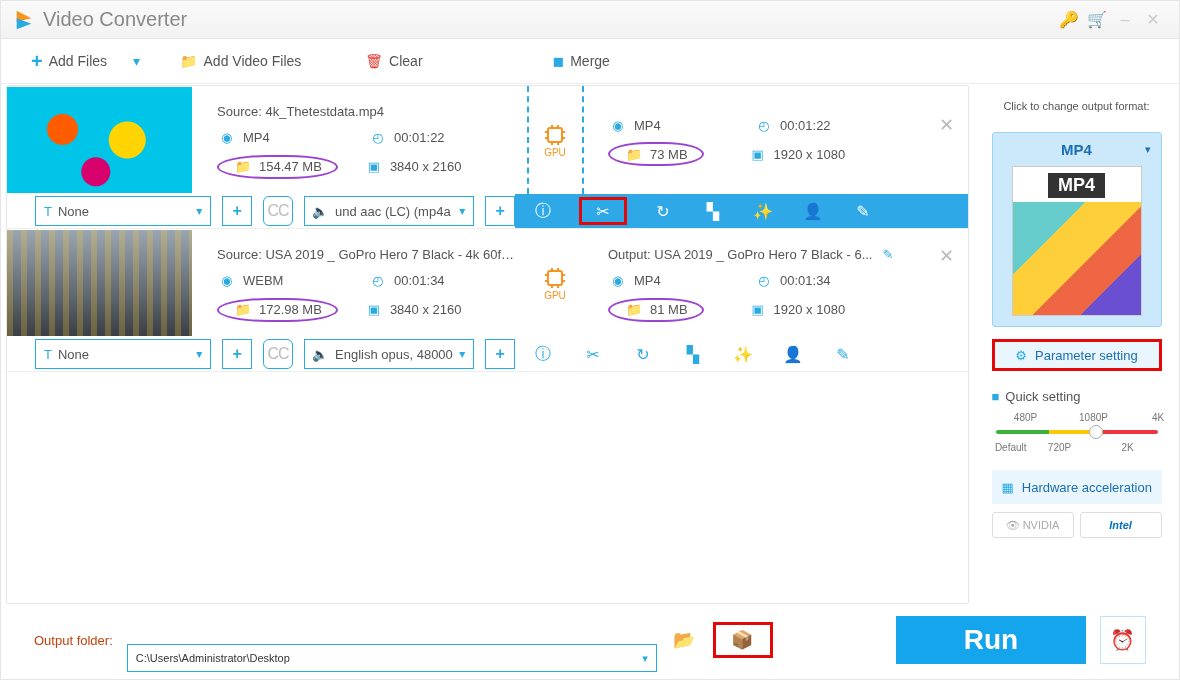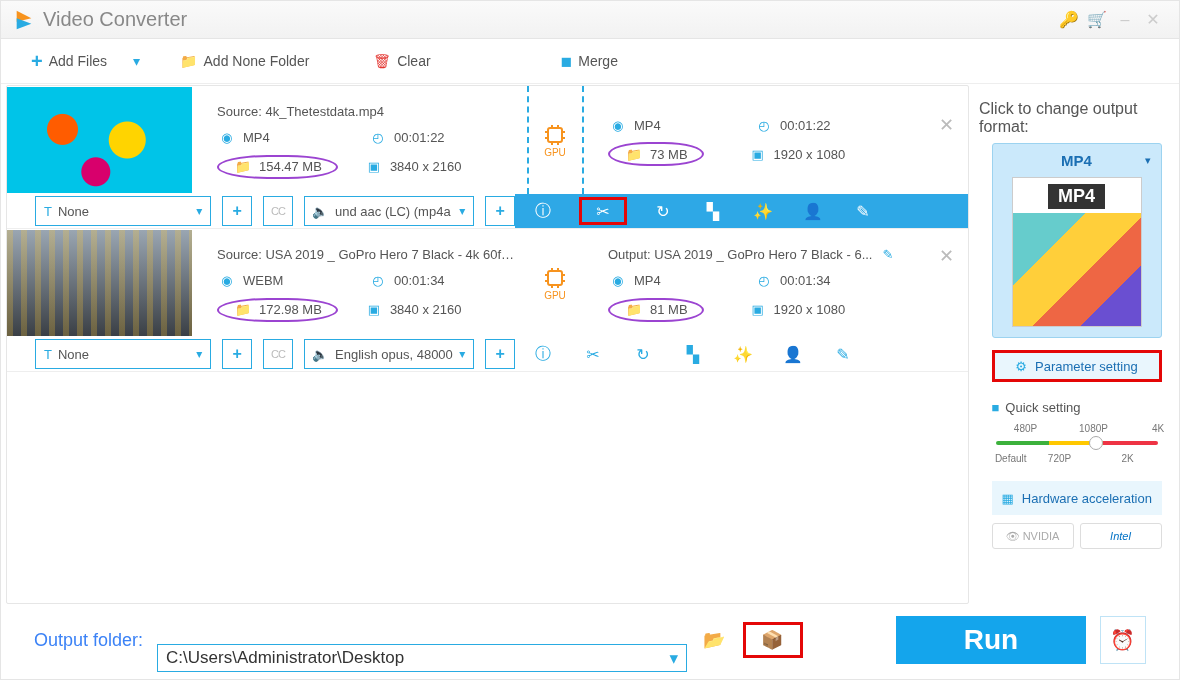--- a/index.html
+++ b/index.html
@@ -42,50 +42,50 @@
 .sep1 { left: 520px; }
 .sep2 { left: 575px; }
 
 .ctrlrow { display:flex; height:34px; align-items:stretch; }
 .subctl { display:flex; align-items:center; gap:6px; }
 .sel { border:1px solid #29abe2; background:#fff; height:30px; display:flex; align-items:center; padding:0 8px; font-size: 13px; color:#555; position:relative; }
 .sel.t { width:178px; margin-left:4px; }
 .sel.a { width:172px; }
 .caret { color:#29abe2; margin-left:auto; font-size:12px; }
 .sq { width:30px; height:30px; border:1px solid #29abe2; display:flex; align-items:center; justify-content:center; color:#29abe2; background:#fff; cursor:pointer; margin-left:5px; }
-.cc { color:#bbb; font-size:11px; letter-spacing:-1px; }
+.cc { color:#bbb; font-size:16px; letter-spacing:-1px;border-radius:6px; }
 .toolrow { flex:1; background:#2ea8e6; display:flex; align-items:center; padding-left:14px; gap:22px; }
 .tool { width:28px; height:26px; display:flex; align-items:center; justify-content:center; color:#fff; cursor:pointer; }
 .tool.boxed { border:3px solid #e40707; width:48px; height:28px; }
 .pencil { color:#29abe2; margin-left:10px; cursor:pointer; }
 
-.side-title { font-size:16px; color:#555; margin-bottom:7px; }
+.side-title { font-size:11px; color:#555; margin-bottom:20px; }
 .fmtcard { width:170px; height:195px; background:#cbe9fb; border:1px solid #9cd3f0; border-radius:3px; display:flex; flex-direction:column; align-items:center; padding-top:8px; position:relative; }
 .fmttop { color:#1b6fb3; font-size:15px; font-weight:bold; }
 .fmtcaret { position:absolute; top:10px; right:10px; color:#1b6fb3; font-size:11px; }
 .fmtthumb { margin-top:8px; width:130px; height:150px; background:#fff; border:1px solid #ccc; display:flex; flex-direction:column; align-items:center; }
 .fmtlabel { background:#333; color:#fff; font-weight:bold; padding:2px 10px; font-size:18px; margin-top:6px; }
 .fmtimg { flex:1; width:100%; background: linear-gradient(135deg,#6cc 0 30%, #ffcf3a 30% 55%, #e64 55% 75%, #6a4fd1 75%); margin-top:4px; }
 
 .param { width:170px; height:32px; border:3px solid #e40707; background:#e9f6fd; display:flex; align-items:center; justify-content:center; gap:8px; font-size:13px; color:#1b6fb3; margin-top:12px; cursor:pointer; }
 
 .qset { width:170px; margin-top:18px; font-size:13px; color:#555; }
 .qset-head { display:flex; align-items:center; gap:6px; margin-bottom:8px; }
 .ticks { position:relative; height:30px; font-size:10px; color:#777; }
 .ticks span { position:absolute; transform:translateX(-50%); }
 .slider-track { position:relative; height:4px; background: linear-gradient(90deg,#3cb13c 0 33%, #ffc800 33% 66%, #e34 66%); border-radius:2px; margin:4px 4px 8px; }
 .slider-thumb { position:absolute; top:-5px; width:14px; height:14px; background:#fff; border:1px solid #aaa; border-radius:50%; }
 
 .hwacc { width:170px; height:34px; background:#e9f6fd; display:flex; align-items:center; gap:8px; padding-left:10px; color:#1b6fb3; font-size:13px; margin-top:14px;}
 .chips { width:170px; display:flex; gap:6px; margin-top:8px; }
 .chip { flex:1; height:26px; border:1px solid #ddd; border-radius:3px; display:flex; align-items:center; justify-content:center; font-size:11px; color:#aaa; }
-.chip.intel { color:#0071c5; font-style:italic; font-weight:normal; }
+.chip.intel { color:#0071c5; font-style:italic; font-weight:bold; }
 
 .bottombar { position:absolute; left:5px; right:5px; bottom:10px; height:58px; display:flex; align-items:center; gap:14px; padding:0 28px; }
-.pathbox { flex:1; max-width:530px; height:28px; border:1px solid #29abe2; display:flex; align-items:center; padding:0 8px; font-size:17px; color:#333;margin-top:36px; }
+.pathbox { flex:1; max-width:530px; height:28px; border:1px solid #29abe2; display:flex; align-items:center; padding:0 8px; font-size:11px; color:#333;margin-top:36px; }
 .pathcaret { color:#29abe2; margin-left:auto; }
 .folder-ic { width:28px; height:22px; color:#29abe2; cursor:pointer; display:flex; align-items:center; justify-content:center; font-size:18px; }
 .zipbox { border:3px solid #e40707; width:60px; height:36px; display:flex; align-items:center; justify-content:center; }
 .runbtn { margin-left:auto; width:190px; height:48px; background:#14a5ec; color:#fff; font-size:28px; font-weight:bold; display:flex; align-items:center; justify-content:center; cursor:pointer; }
 .alarm { width:46px; height:48px; border:1px solid #bfe3f6; color:#29abe2; display:flex; align-items:center; justify-content:center; font-size:20px; cursor:pointer; }
 
 svg { display:block; }
 </style>
 </head>
 <body>
@@ -103,21 +103,21 @@
 </div>
 
 <div class="toprow">
   <div class="top-btn">
     <span class="plus-sign">+</span>
     <span>Add Files</span>
     <span style="color:#29abe2; margin-left:20px;">▾</span>
   </div>
   <div class="top-btn">
     <span style="color:#29abe2;">📁</span>
-    <span>Add None Folder</span>
+    <span>Add Video Files</span>
   </div>
   <div class="top-btn" style="margin-left:24px;">
     <span style="color:#e3342f;">🗑</span>
     <span>Clear</span>
   </div>
   <div class="top-btn" style="margin-left:90px;">
     <span style="color:#29abe2;">◼</span>
     <span>Merge</span>
   </div>
 </div>
@@ -352,21 +352,21 @@
     <div class="chips">
       <div class="chip">👁 <span style="margin-left:3px;">NVIDIA</span></div>
       <div class="chip intel">
           <span>Intel</span>
         </div>
     </div>
   </div>
 </div>
 
 <div class="bottombar">
-  <span style="font-size:18px;color:#3b82f6;">Output folder:</span>
+  <span style="font-size:13px;color:#c2410c;">Output folder:</span>
   <div class="pathbox">
     <span>C:\Users\Administrator\Desktop</span>
     <span class="pathcaret">▾</span>
   </div>
   <div class="folder-ic">📂</div>
   <div class="zipbox">
       <span style="color:#29abe2;font-size:18px;">📦</span>
     </div>
   <div class="runbtn">Run</div>
   <div class="alarm">⏰</div>

